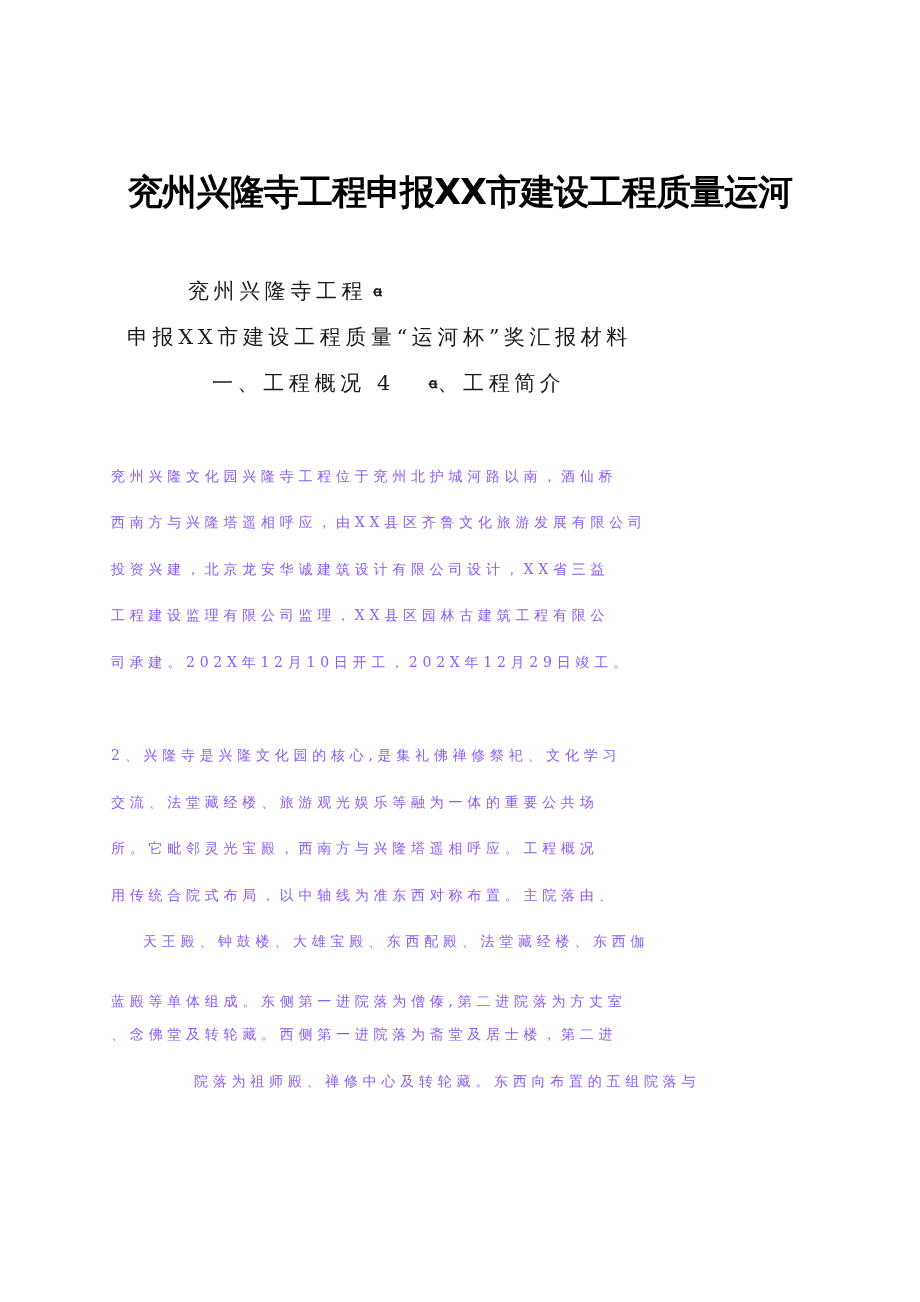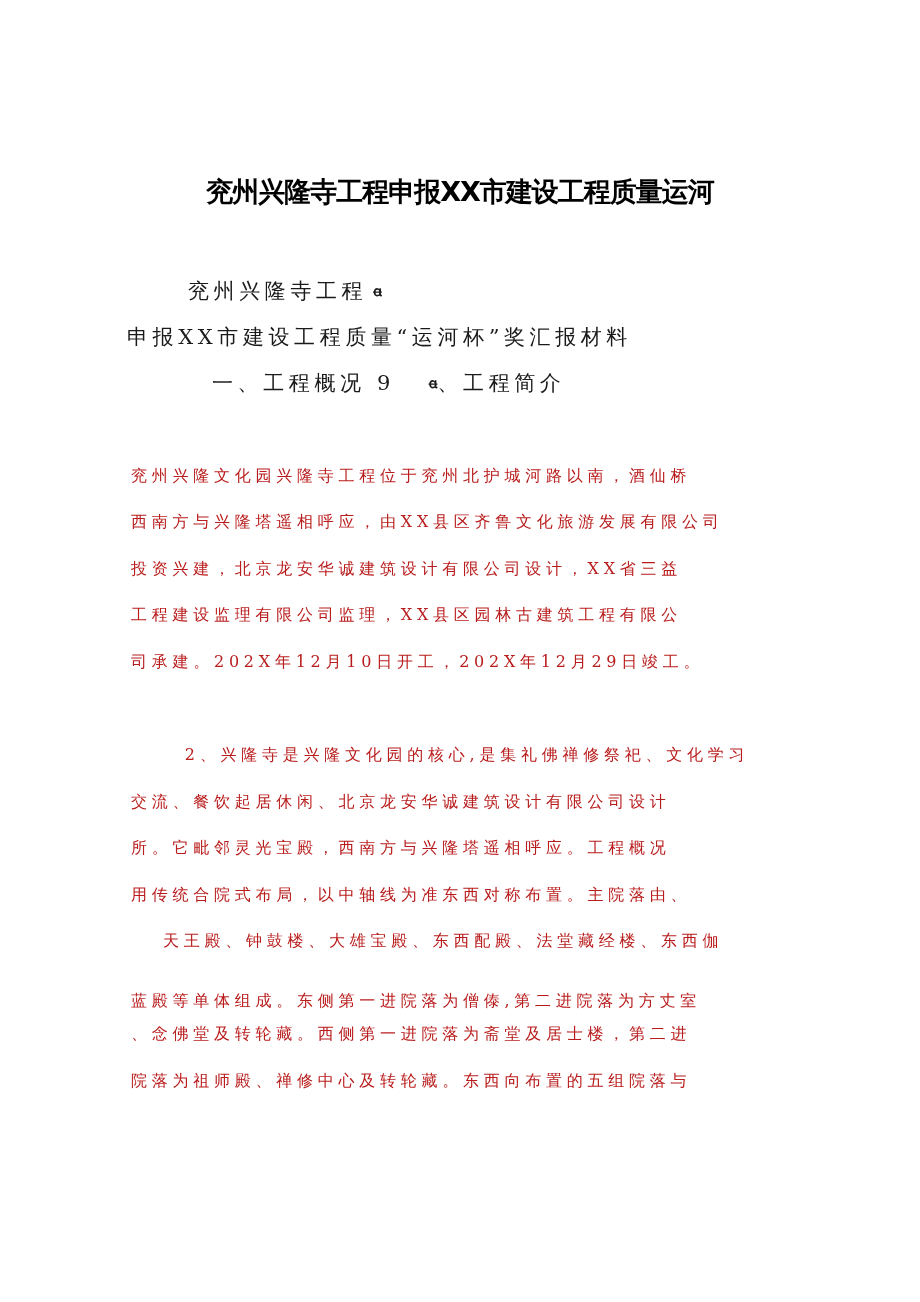--- a/index.html
+++ b/index.html
@@ -22,21 +22,21 @@
       background: #ffffff;
     }
     .title {
       position: absolute;
       left: 100px;
       width: 720px;
       top: 168px;
       text-align: center;
       font-family: "DejaVu Sans", "Liberation Sans", sans-serif;
       font-weight: bold;
-      font-size: 27px;
+      font-size: 35px;
       line-height: 48px;
       letter-spacing: -1px;
       color: #000000;
     }
     .line {
       position: absolute;
       white-space: nowrap;
       font-size: 21px;
       line-height: 28px;
       letter-spacing: 4.6px;
@@ -49,60 +49,60 @@
       letter-spacing: 0;
       vertical-align: 2px;
       margin: 0 6px;
     }
     .gap {
       display: inline-block;
       width: 30px;
     }
     .para-line {
       position: absolute;
-      left: 131px;
+      left: 111px;
       width: 672px;
       white-space: nowrap;
-      font-size: 16px;
+      font-size: 14px;
       line-height: 28px;
       letter-spacing: 4.75px;
-      color: #b91c1c;
+      color: #8b5cf6;
     }
   </style>
 </head>
 <body>
 
 <div class="page">
 
   <div class="title">
     <div>兖州兴隆寺工程申报XX市建设工程质量运河</div>
   </div>
 
   <div class="line" style="left:127px; top:323px;">申报XX市建设工程质量“运河杯”奖汇报材料</div>
 
   <div class="line" style="left:188px; top:277px;">
     <span>兖州兴隆寺工程</span><span class="glyph">ꬰ</span>
   </div>
 
   <div class="line" style="left:212px; top:369px;">
-    <span>一、工程概况 9</span><span class="gap"></span><span class="glyph" style="margin:0 0 0 4px;">ꬰ</span><span>、工程简介</span>
+    <span>一、工程概况 4</span><span class="gap"></span><span class="glyph" style="margin:0 0 0 4px;">ꬰ</span><span>、工程简介</span>
   </div>
 
   <div>
     <div class="para-line" style="top:462px;">兖州兴隆文化园兴隆寺工程位于兖州北护城河路以南，酒仙桥</div>
     <div class="para-line" style="top:508px;">西南方与兴隆塔遥相呼应，由XX县区齐鲁文化旅游发展有限公司</div>
     <div class="para-line" style="top:555px;">投资兴建，北京龙安华诚建筑设计有限公司设计，XX省三益</div>
     <div class="para-line" style="top:601px;">工程建设监理有限公司监理，XX县区园林古建筑工程有限公</div>
     <div class="para-line" style="top:648px;">司承建。202X年12月10日开工，202X年12月29日竣工。</div>
   </div>
 
   <div>
-    <div class="para-line" style="top:741px;text-align:center;">2、兴隆寺是兴隆文化园的核心,是集礼佛禅修祭祀、文化学习</div>
-    <div class="para-line" style="top:788px;">交流、餐饮起居休闲、北京龙安华诚建筑设计有限公司设计</div>
+    <div class="para-line" style="top:741px;">2、兴隆寺是兴隆文化园的核心,是集礼佛禅修祭祀、文化学习</div>
+    <div class="para-line" style="top:788px;">交流、法堂藏经楼、旅游观光娱乐等融为一体的重要公共场</div>
     <div class="para-line" style="top:834px;">所。它毗邻灵光宝殿，西南方与兴隆塔遥相呼应。工程概况</div>
     <div class="para-line" style="top:881px;">用传统合院式布局，以中轴线为准东西对称布置。主院落由、</div>
     <div class="para-line" style="top:927px;margin-left:32px;">天王殿、钟鼓楼、大雄宝殿、东西配殿、法堂藏经楼、东西伽</div>
     <div class="para-line" style="top:974px;margin-top:13px;">蓝殿等单体组成。东侧第一进院落为僧傣,第二进院落为方丈室</div>
     <div class="para-line" style="top:1020px;">、念佛堂及转轮藏。西侧第一进院落为斋堂及居士楼，第二进</div>
-    <div class="para-line" style="top:1067px;">院落为祖师殿、禅修中心及转轮藏。东西向布置的五组院落与</div>
+    <div class="para-line" style="top:1067px;text-align:center;">院落为祖师殿、禅修中心及转轮藏。东西向布置的五组院落与</div>
   </div>
 
 </div>
 
 </body></html>

